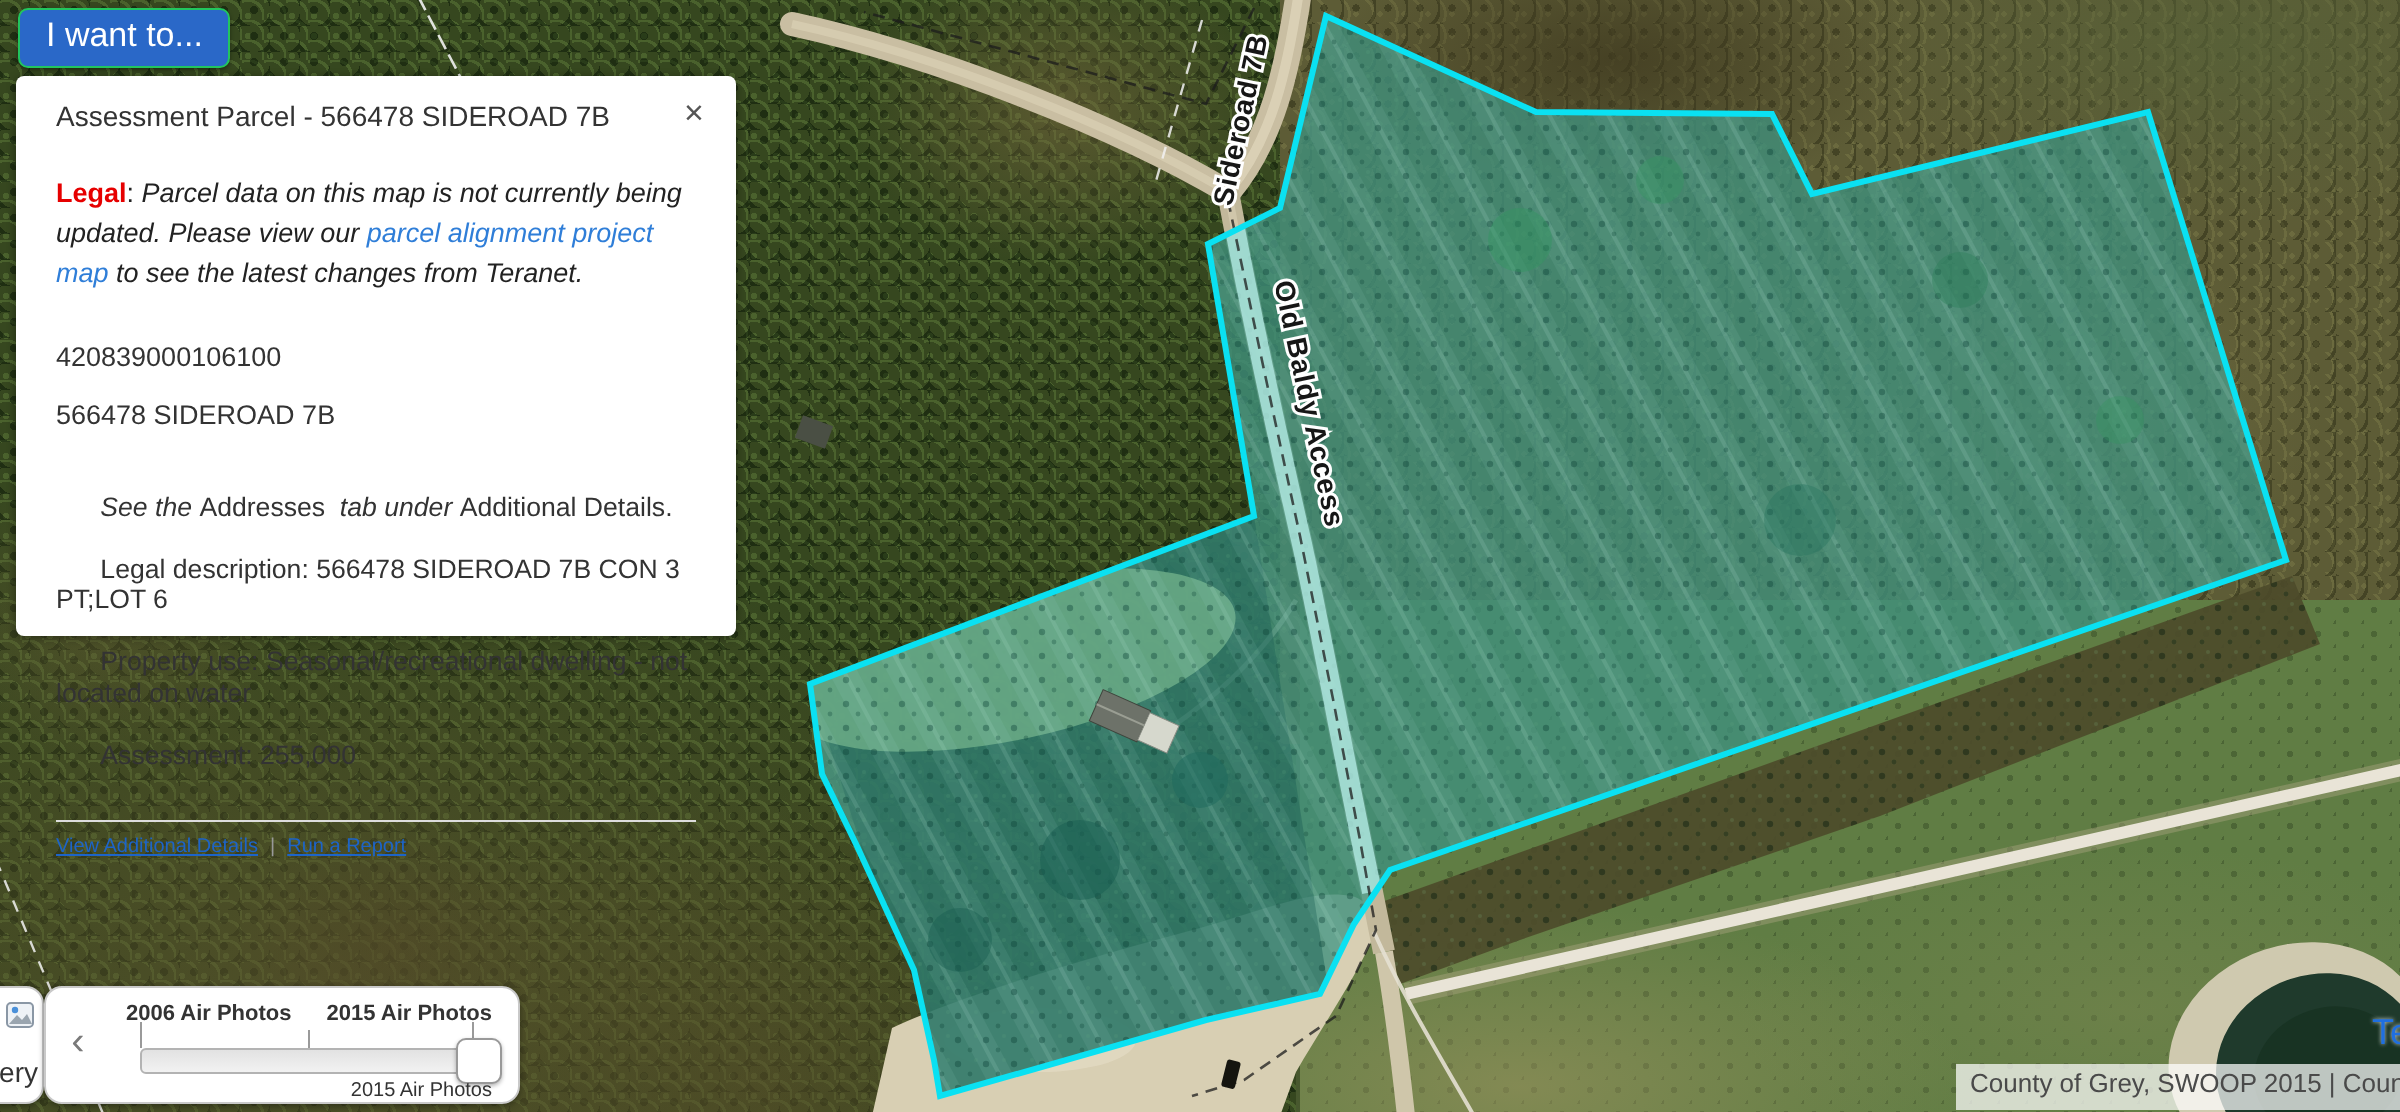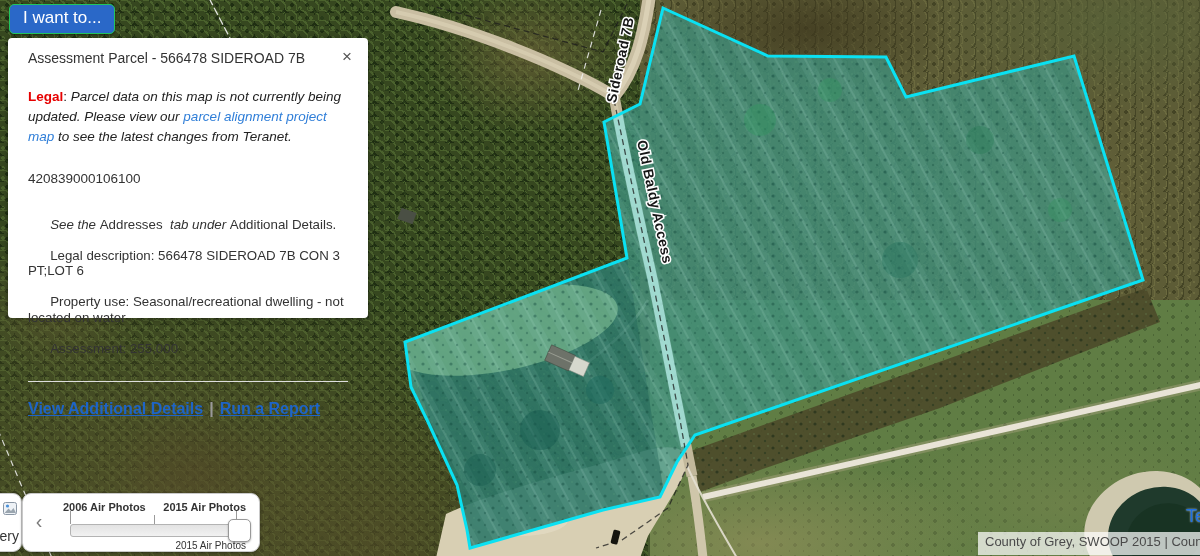--- a/index.html
+++ b/index.html
@@ -57,21 +57,21 @@
   .notice{margin-top:21px;font-style:italic;color:#222;line-height:20px;}
   .notice-label{color:#e60000;font-weight:bold;font-style:normal;}
   .notice-colon{font-style:normal;color:#222;}
   .notice-link{color:#2f7ed8;cursor:pointer;}
   .pin{margin-top:24px;}
   .addr{margin-top:14px;}
   .detail-lines{margin-top:15px;line-height:15.5px;font-size:13.3px;white-space:pre-wrap;}
   .ital{font-style:italic;}
   .acres{margin-top:7px;line-height:15.5px;font-size:13.3px;}
   .panel-divider{border-top:1px solid #ddd;margin-top:9px;}
-  .panel-links{margin-top:18px;font-size:16px;font-weight:bold;}
+  .panel-links{margin-top:7px;font-size:10px;}
   .panel-link{color:#1d64c8;text-decoration:underline;cursor:pointer;}
   .link-sep{color:#999;margin:0 6px;}
 
   
   .slider-panel{position:absolute;left:22px;top:493px;width:236px;height:57px;background:#fff;
     border:1px solid #c9c9c9;border-radius:9px;box-shadow:0 1px 3px rgba(0,0,0,.35);}
   .collapse-btn{position:absolute;left:8px;top:14px;width:16px;height:26px;color:#7a7a7a;
     font-size:20px;line-height:26px;text-align:center;cursor:pointer;}
   .sl-label{position:absolute;top:7px;font-size:11px;font-weight:bold;color:#333;}
   .sl-label-left{left:40px;}
@@ -199,20 +199,21 @@
 
   <div class="panel">
     <div class="panel-title">Assessment Parcel - 566478 SIDEROAD 7B</div>
     <div class="panel-close">×</div>
 
     <div class="notice">
       <span class="notice-label">Legal</span><span class="notice-colon">: </span><span>Parcel data on this map is not currently being updated. Please view our </span><span class="notice-link">parcel alignment project map</span><span> to see the latest changes from Teranet.</span>
     </div>
 
     <div class="pin">420839000106100</div>
+    <div class="addr">566478 SIDEROAD 7B</div>
 
     <div class="detail-lines">
       <span class="ital">See the </span><span>Addresses</span><span class="ital">  tab under </span><span>Additional Details.</span><br>
       <span>Legal description: 566478 SIDEROAD 7B CON 3 PT;LOT 6</span><br>
       <span>Property use: Seasonal/recreational dwelling - not located on water</span><br>
       <span>Assessment: 255,000</span>
     </div>
 
 
     <div class="panel-divider"></div>

